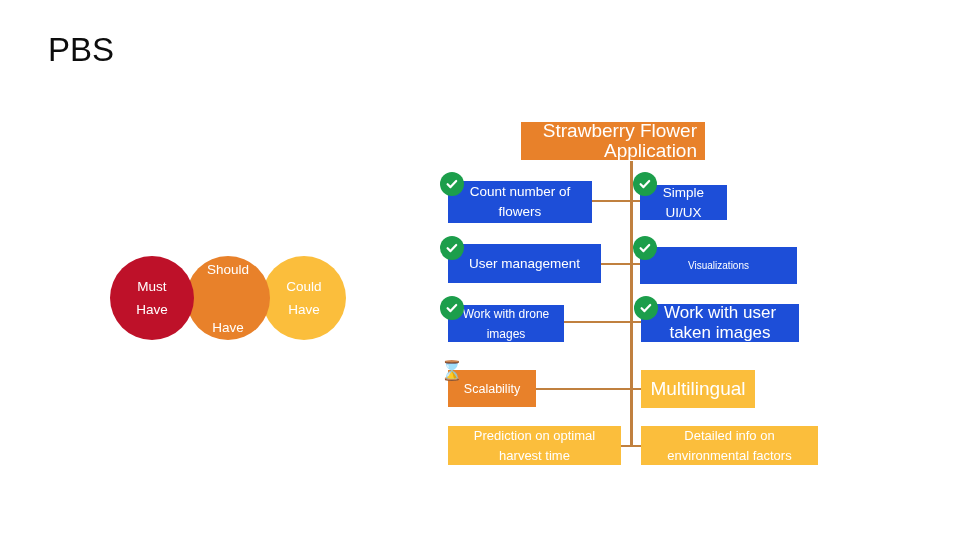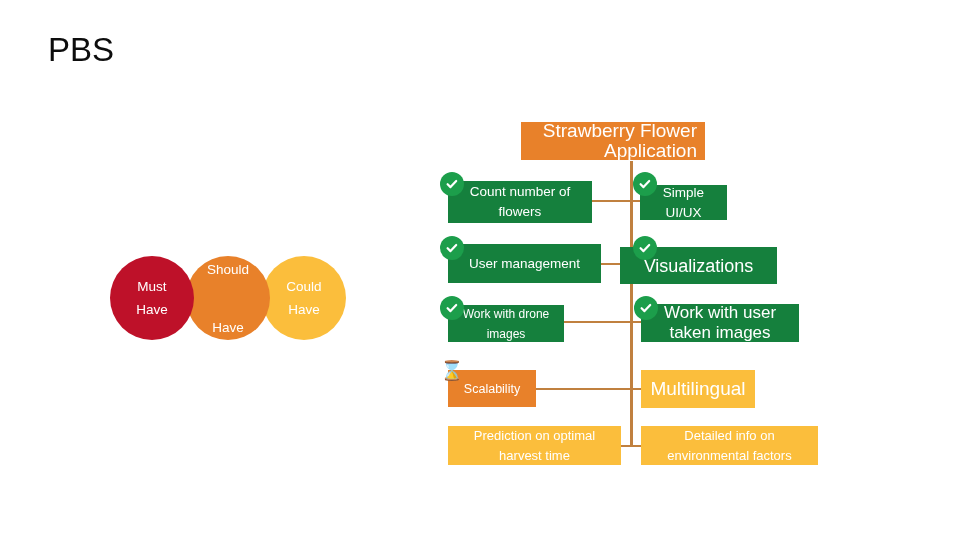--- a/index.html
+++ b/index.html
@@ -75,21 +75,21 @@
     box-sizing: border-box;
     color: #ffffff;
     display: flex;
     align-items: center;
     justify-content: center;
     text-align: center;
     line-height: 20px;
     padding: 2px 8px;
     z-index: 2;
   }
-  .node-red    { background: #15803d; }
+  .node-red    { background: #1d4ed8; }
   .node-orange { background: #e8812a; }
   .node-yellow { background: #fbbe3c; }
 
   .node-label { display: block; }
 
   
   .badge {
     position: absolute;
     z-index: 5;
     pointer-events: none;
@@ -181,21 +181,21 @@
 
   <div class="node node-red" style="left:448px; top:244px; width:153px; height:39px; font-size:13.5px;">
     <span class="node-label">User management</span>
   </div>
   <div class="badge badge-check" style="left:440px; top:236px;">
     <svg width="14" height="14" viewBox="0 0 14 14" aria-hidden="true">
       <path d="M2.6 7.2 L5.5 10.1 L11.2 4.0" stroke="#ffffff" stroke-width="2.2" fill="none" stroke-linecap="round" stroke-linejoin="round"></path>
     </svg>
   </div>
 
-  <div class="node node-red" style="left:620px; top:247px; width:157px; height:37px; font-size:18px;">
+  <div class="node node-red" style="left:640px; top:247px; width:157px; height:37px; font-size:10px;">
     <span class="node-label">Visualizations</span>
   </div>
   <div class="badge badge-check" style="left:633px; top:236px;">
     <svg width="14" height="14" viewBox="0 0 14 14" aria-hidden="true">
       <path d="M2.6 7.2 L5.5 10.1 L11.2 4.0" stroke="#ffffff" stroke-width="2.2" fill="none" stroke-linecap="round" stroke-linejoin="round"></path>
     </svg>
   </div>
 
   <div class="node node-red" style="left:448px; top:305px; width:116px; height:37px; font-size:12px;">
     <span class="node-label">Work with drone images</span>

